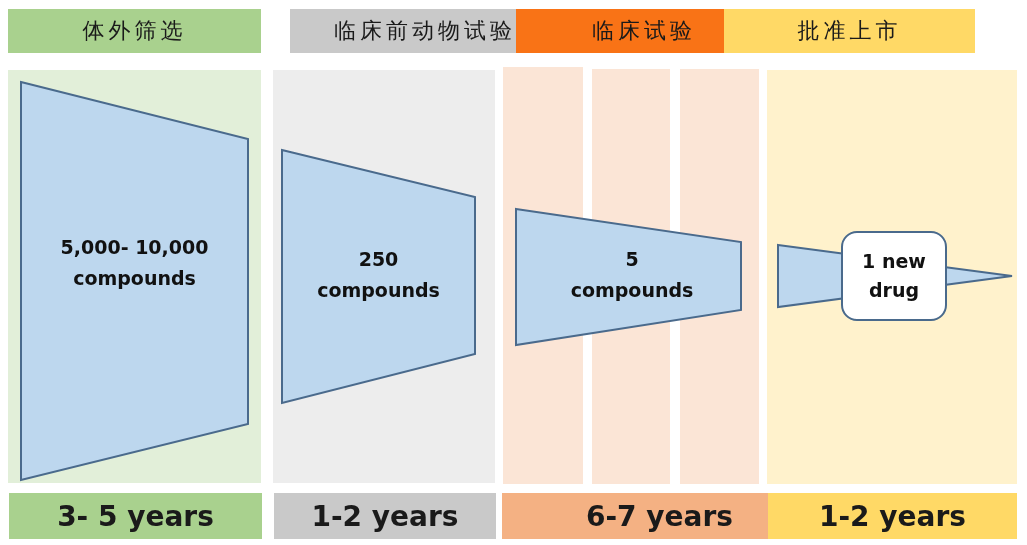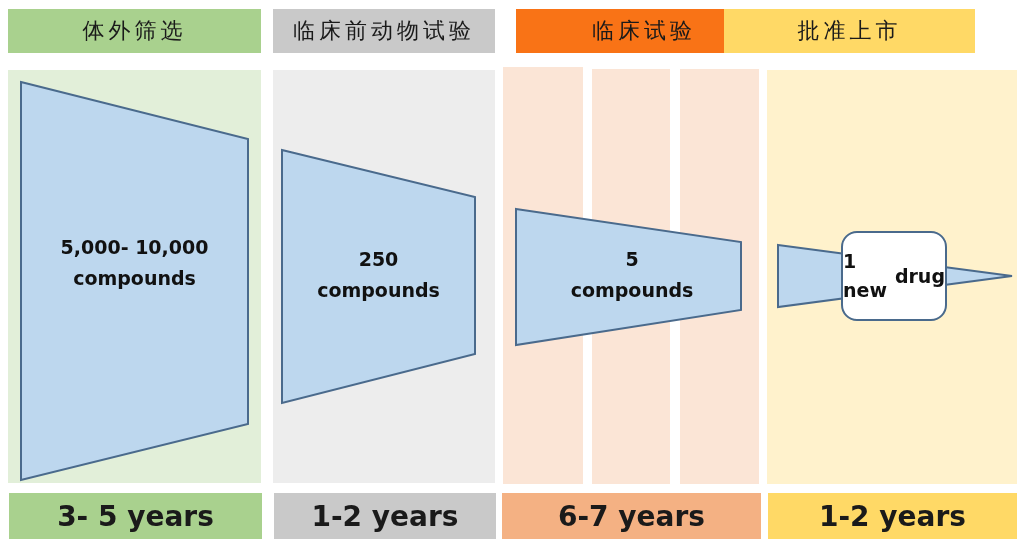--- a/index.html
+++ b/index.html
@@ -10,32 +10,32 @@
            font-size: 22px; letter-spacing: 4px; color: #1a1a1a; }
     .panel { position: absolute; top: 69px; height: 414px; }
     .ftr { position: absolute; top: 493px; height: 46px; display: flex; align-items: center;
            justify-content: center; font-family: "DejaVu Sans", sans-serif; font-weight: bold;
            font-size: 28px; color: #1a1a1a; }
     svg.shapes { position: absolute; left: 0; top: 0; }
     .label { position: absolute; text-align: center; font-family: "DejaVu Sans", sans-serif;
              font-weight: bold; font-size: 19px; line-height: 31px; color: #111; }
     .drugbox { position: absolute; left: 841px; top: 231px; width: 106px; height: 90px;
                background: #ffffff; border: 2px solid #4a6a8c; border-radius: 16px;
-               box-sizing: border-box; display: flex; flex-direction: row;
+               box-sizing: border-box; display: flex; flex-direction: column;
                align-items: center; justify-content: center; }
     .drugbox span { font-family: "DejaVu Sans", sans-serif; font-weight: bold; font-size: 19px;
                     line-height: 29px; color: #111; }
   </style>
 </head>
 <body>
 
 <div class="hdr" style="left:8px;width:253px;background:#a9d18e;">
   <span>体外筛选</span>
 </div>
-<div class="hdr" style="left:273px;width:222px;background:#c9c9c9;">
+<div class="hdr" style="left:290px;width:222px;background:#c9c9c9;padding-left:24px;">
   <span>临床前动物试验</span>
 </div>
 <div class="hdr" style="left:502px;width:256px;background:#f97316;margin-left:14px;">
   <span>临床试验</span>
 </div>
 <div class="hdr" style="left:724px;width:251px;background:#ffd966;">
   <span>批准上市</span>
 </div>
 
 <div class="panel" style="left:8px;width:253px;background:#e2efd9;top:70px;height:413px;"></div>
@@ -69,18 +69,18 @@
   <span>1 new</span>
   <span>drug</span>
 </div>
 
 <div class="ftr" style="left:9px;width:253px;background:#a9d18e;">
   <span>3- 5 years</span>
 </div>
 <div class="ftr" style="left:274px;width:222px;background:#c9c9c9;">
   <span>1-2 years</span>
 </div>
-<div class="ftr" style="left:502px;width:259px;background:#f4b183;">
+<div class="ftr" style="left:502px;width:259px;background:#f4b183;padding-left:28px;">
   <span>6-7 years</span>
 </div>
 <div class="ftr" style="left:768px;width:249px;background:#ffd966;">
   <span>1-2 years</span>
 </div>
 
 </body></html>

